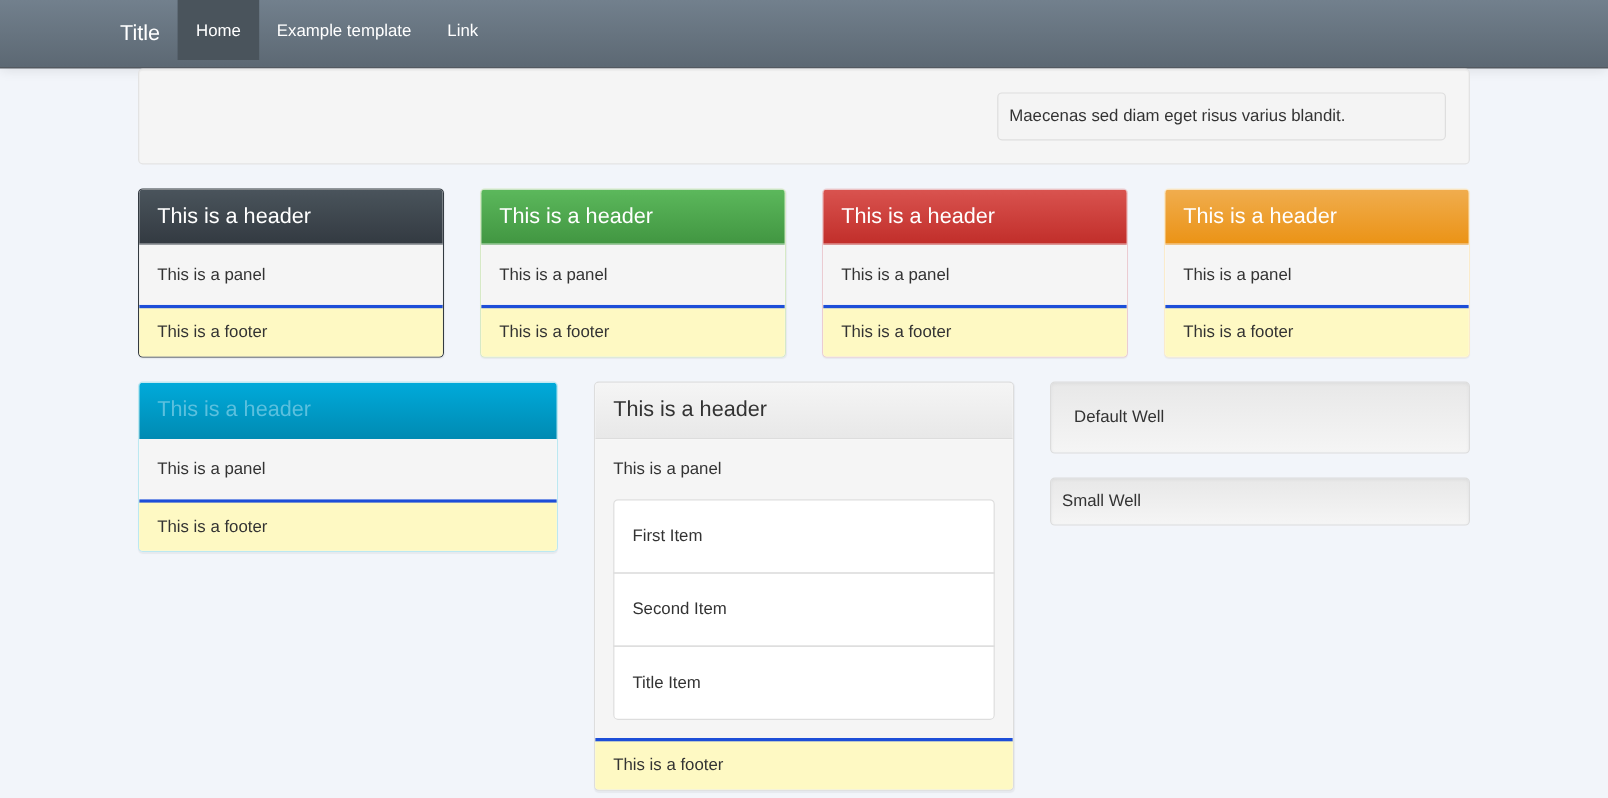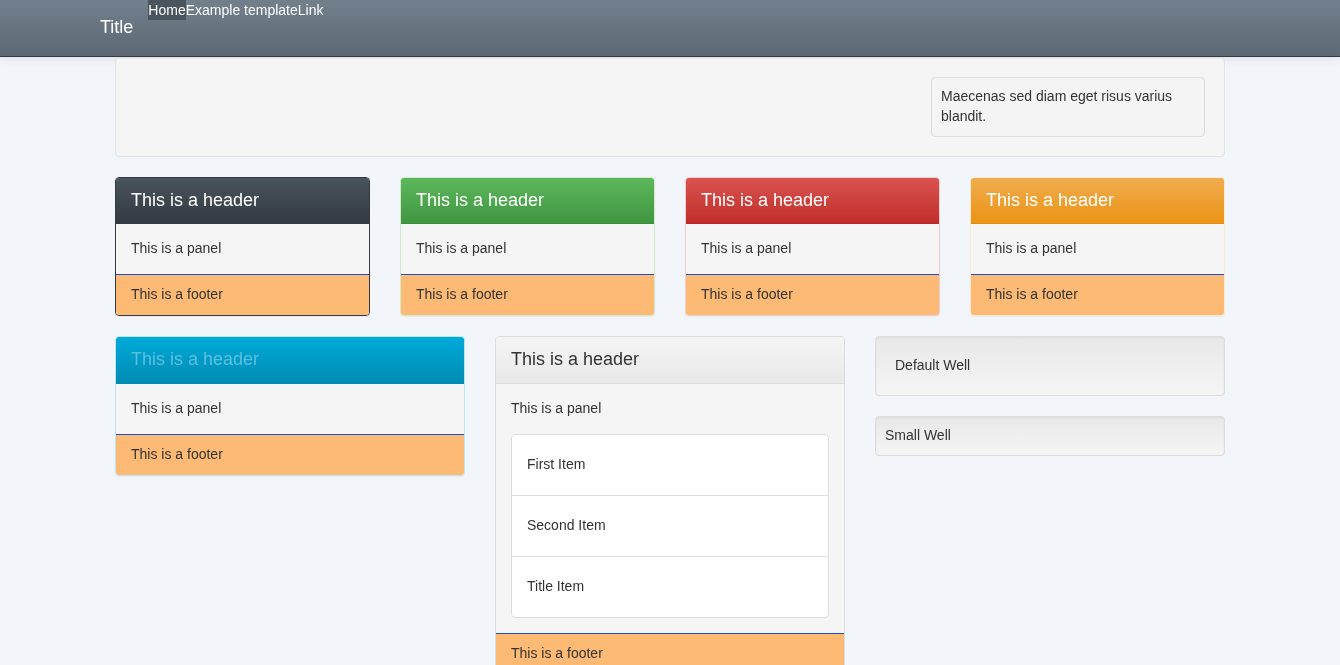--- a/index.html
+++ b/index.html
@@ -26,20 +26,21 @@
   text-decoration: none;
   display: flex;
   align-items: center;
 }
 .navbar-nav {
   display: flex;
   list-style: none;
 }
 .navbar-nav li a {
   color: #fff;
+  padding: 15px;
   text-decoration: none;
   display: block;
   line-height: 20px;
 }
 .navbar-nav li.active a {
   background-color: #4a545c;
 }
 
 .container {
   width: 1140px;
@@ -56,21 +57,21 @@
   margin-bottom: 20px;
   display: flex;
   justify-content: flex-end;
   min-height: 62px;
 }
 .well-inner {
   background: #f4f4f4;
   border: 1px solid #dedede;
   border-radius: 4px;
   padding: 9px;
-  width: 274px;
+  width: 374px;
   color: #333;
 }
 
 .row {
   display: flex;
   gap: 30px;
   margin-bottom: 20px;
 }
 .col {
   flex: 1;
@@ -90,22 +91,22 @@
   border-top-left-radius: 3px;
   border-top-right-radius: 3px;
   font-size: 18px;
 }
 .panel-body {
   padding: 15px;
   background: #f5f5f5;
 }
 .panel-footer {
   padding: 10px 15px;
-  background: #fdba74;
-  border-top: 1px solid #1d4ed8;
+  background: #fef9c3;
+  border-top: 3px solid #1d4ed8;
   border-bottom-left-radius: 3px;
   border-bottom-right-radius: 3px;
 }
 
 .panel-primary { border-color: #333a41; }
 .panel-primary .panel-heading {
   background: linear-gradient(to bottom,#4a545c 0%,#333a41 100%);
   color: #fff;
   border-bottom: 1px solid #333a41;
 }

